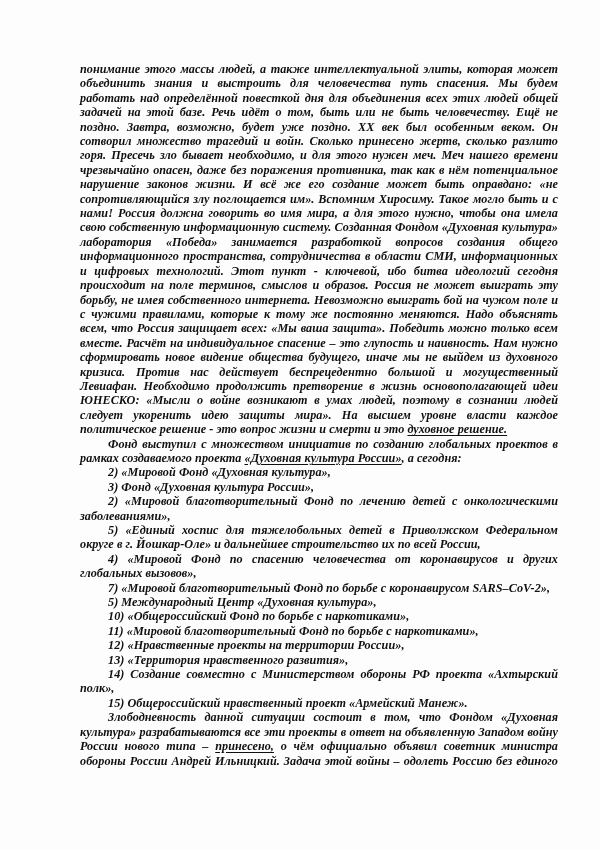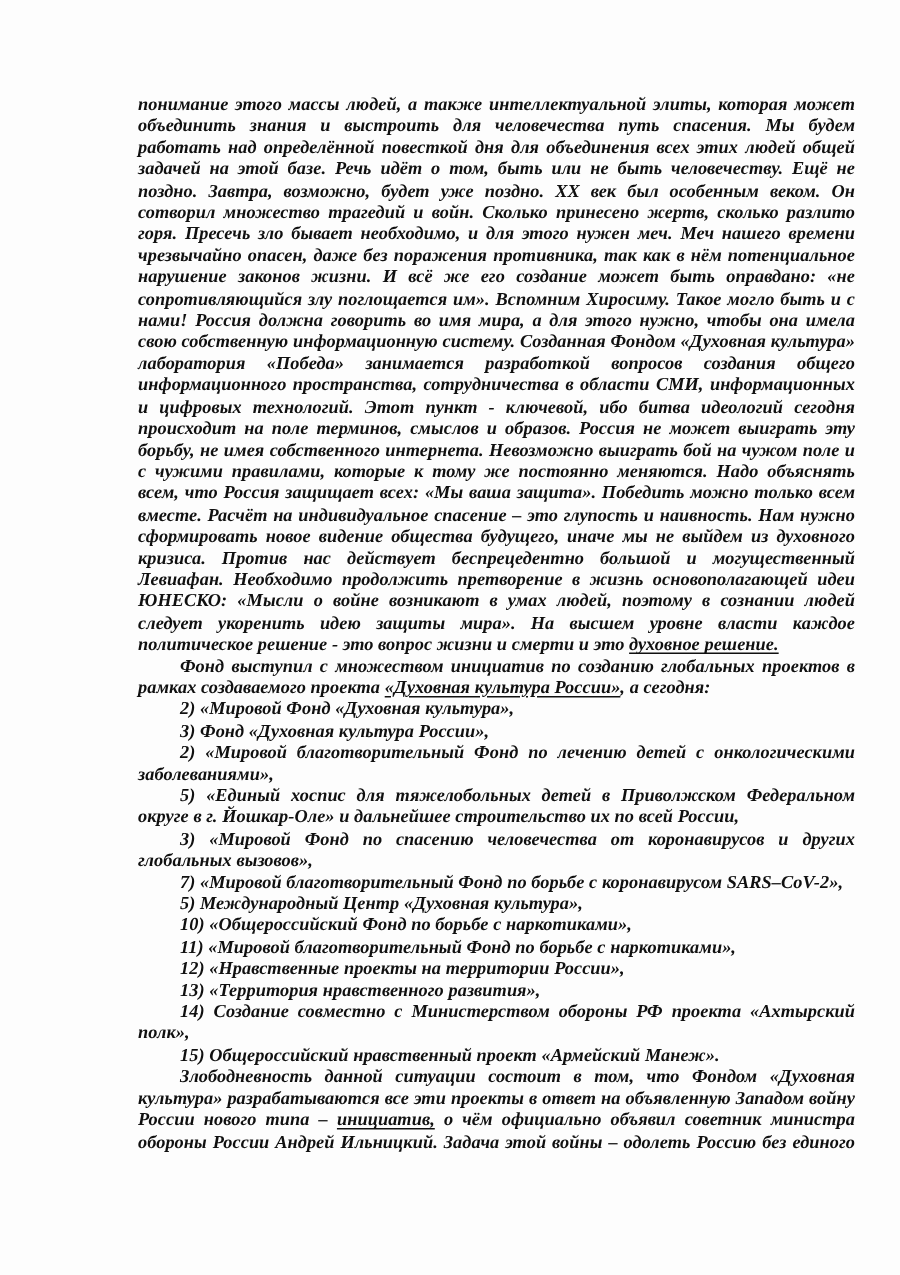--- a/index.html
+++ b/index.html
@@ -15,21 +15,21 @@
     overflow: hidden;
     box-sizing: border-box;
     font-family: "Liberation Serif", "DejaVu Serif", serif;
     font-style: italic;
     font-weight: bold;
     color: #101010;
   }
   .content {
     position: absolute;
     top: 62px;
-    left: 92px;
+    left: 80px;
     width: 478px;
     font-size: 12.2px;
     line-height: 14.4px;
     letter-spacing: 0.05px;
     hyphens: none;
     -webkit-hyphens: none;
   }
   p.para {
     margin: 0;
     padding: 0;
@@ -55,26 +55,26 @@
   <div class="content">
 
     <p class="para first"><span>понимание этого массы людей, а также интеллектуальной элиты, которая может объединить знания и выстроить для человечества путь спасения. Мы будем работать над определённой повесткой дня для объединения всех этих людей общей задачей на этой базе. Речь идёт о том, быть или не быть человечеству. Ещё не поздно. Завтра, возможно, будет уже поздно. XX век был особенным веком. Он сотворил множество трагедий и войн. Сколько принесено жертв, сколько разлито горя. Пресечь зло бывает необходимо, и для этого нужен меч. Меч нашего времени чрезвычайно опасен, даже без поражения противника, так как в нём потенциальное нарушение законов жизни. И всё же его создание может быть оправдано: «не сопротивляющийся злу поглощается им». Вспомним Хиросиму. Такое могло быть и с нами! Россия должна говорить во имя мира, а для этого нужно, чтобы она имела свою собственную информационную систему. Созданная Фондом «Духовная культура» лаборатория «Победа» занимается разработкой вопросов создания общего информационного пространства, сотрудничества в области СМИ, информационных и цифровых технологий. Этот пункт - ключевой, ибо битва идеологий сегодня происходит на поле терминов, смыслов и образов. Россия не может выиграть эту борьбу, не имея собственного интернета. Невозможно выиграть бой на чужом поле и с чужими правилами, которые к тому же постоянно меняются. Надо объяснять всем, что Россия защищает всех: «Мы ваша защита». Победить можно только всем вместе. Расчёт на индивидуальное спасение – это глупость и наивность. Нам нужно сформировать новое видение общества будущего, иначе мы не выйдем из духовного кризиса. Против нас действует беспрецедентно большой и могущественный Левиафан. Необходимо продолжить претворение в жизнь основополагающей идеи ЮНЕСКО: «Мысли о войне возникают в умах людей, поэтому в сознании людей следует укоренить идею защиты мира». На высшем уровне власти каждое политическое решение - это вопрос жизни и смерти и это </span><span class="u">духовное решение.</span></p>
 
     <p class="para"><span>Фонд выступил с множеством инициатив по созданию глобальных проектов в рамках создаваемого проекта </span><span class="u">«Духовная культура России»</span><span>, а сегодня:</span></p>
 
     <p class="para">2) «Мировой Фонд «Духовная культура»,</p>
     <p class="para">3) Фонд «Духовная культура России»,</p>
     <p class="para">2) «Мировой благотворительный Фонд по лечению детей с онкологическими заболеваниями»,</p>
     <p class="para">5) «Единый хоспис для тяжелобольных детей в Приволжском Федеральном округе в г. Йошкар-Оле» и дальнейшее строительство их по всей России,</p>
-    <p class="para">3) «Мировой Фонд по спасению человечества от коронавирусов и других глобальных вызовов»,</p>
+    <p class="para">4) «Мировой Фонд по спасению человечества от коронавирусов и других глобальных вызовов»,</p>
     <p class="para">7) «Мировой благотворительный Фонд по борьбе с коронавирусом SARS–CoV-2»,</p>
     <p class="para">5) Международный Центр «Духовная культура»,</p>
     <p class="para">10) «Общероссийский Фонд по борьбе с наркотиками»,</p>
     <p class="para">11) «Мировой благотворительный Фонд по борьбе с наркотиками»,</p>
     <p class="para">12) «Нравственные проекты на территории России»,</p>
     <p class="para">13) «Территория нравственного развития»,</p>
     <p class="para">14) Создание совместно с Министерством обороны РФ проекта «Ахтырский полк»,</p>
     <p class="para">15) Общероссийский нравственный проект «Армейский Манеж».</p>
 
-    <p class="para cont"><span>Злободневность данной ситуации состоит в том, что Фондом «Духовная культура» разрабатываются все эти проекты в ответ на объявленную Западом войну России нового типа – </span><span class="u">инициатив,</span><span> о чём официально объявил советник министра обороны России Андрей Ильницкий. Задача этой войны – одолеть Россию без единого</span></p>
+    <p class="para cont"><span>Злободневность данной ситуации состоит в том, что Фондом «Духовная культура» разрабатываются все эти проекты в ответ на объявленную Западом войну России нового типа – </span><span class="u">принесено,</span><span> о чём официально объявил советник министра обороны России Андрей Ильницкий. Задача этой войны – одолеть Россию без единого</span></p>
 
   </div>
 </div>
 
 </body></html>

